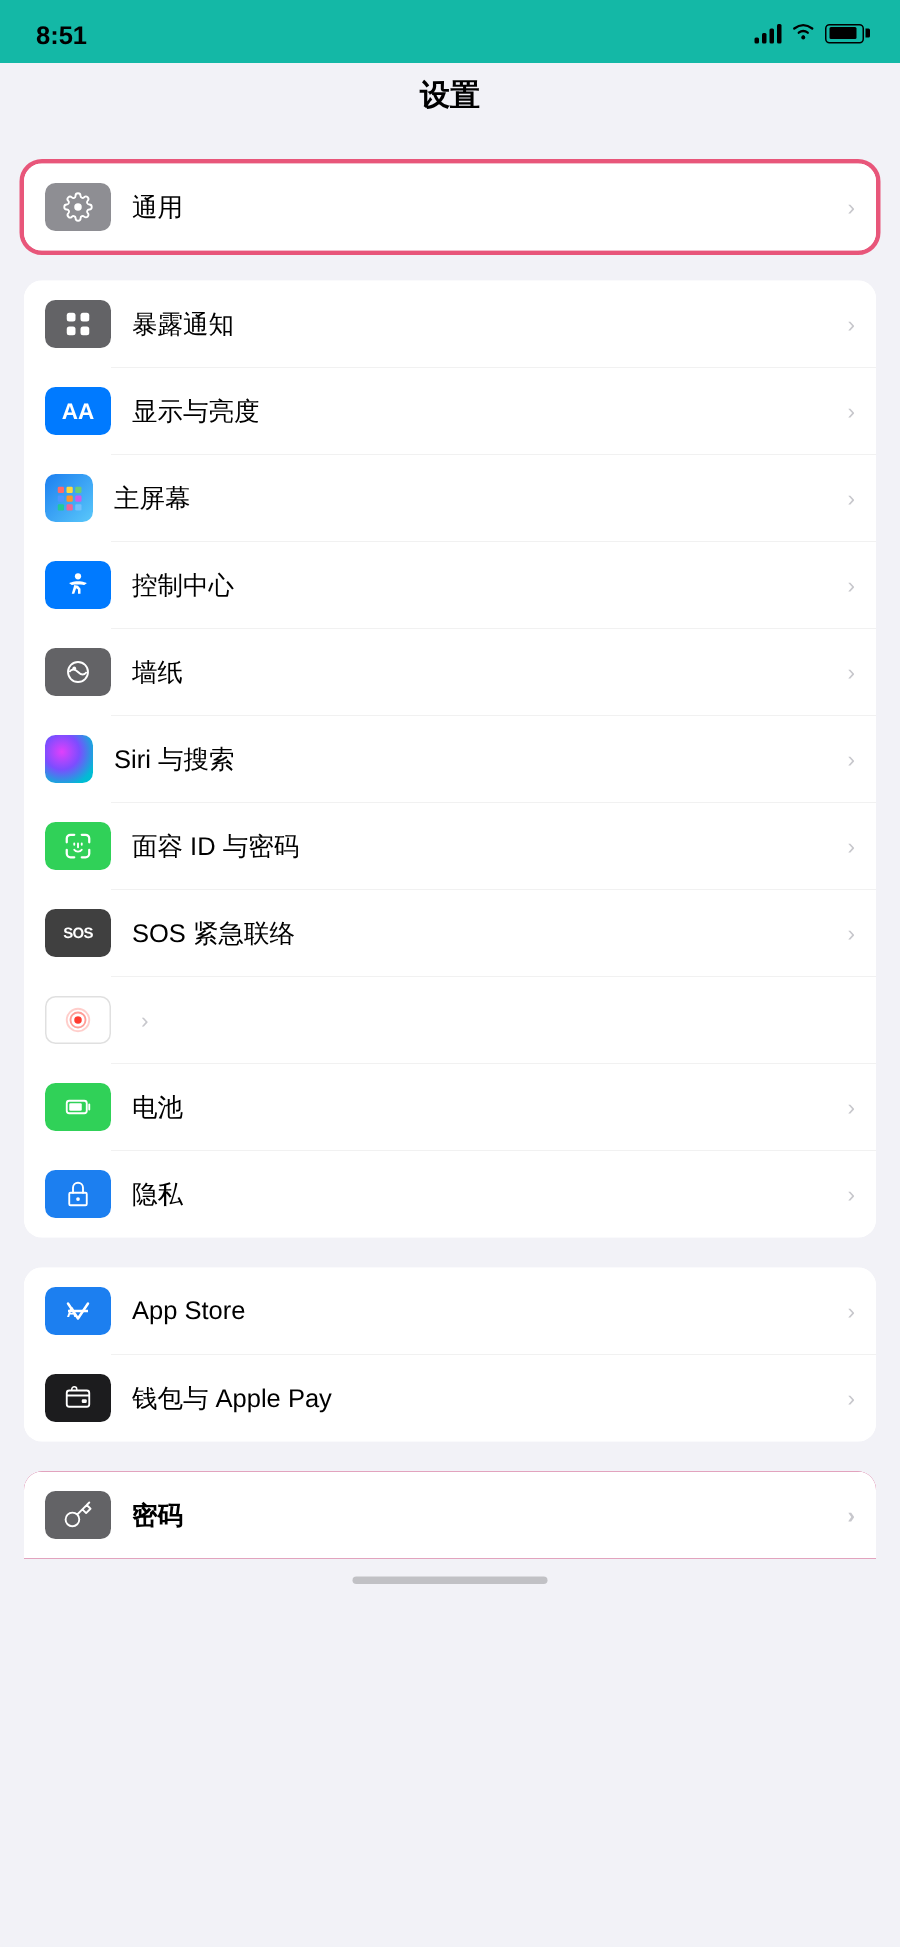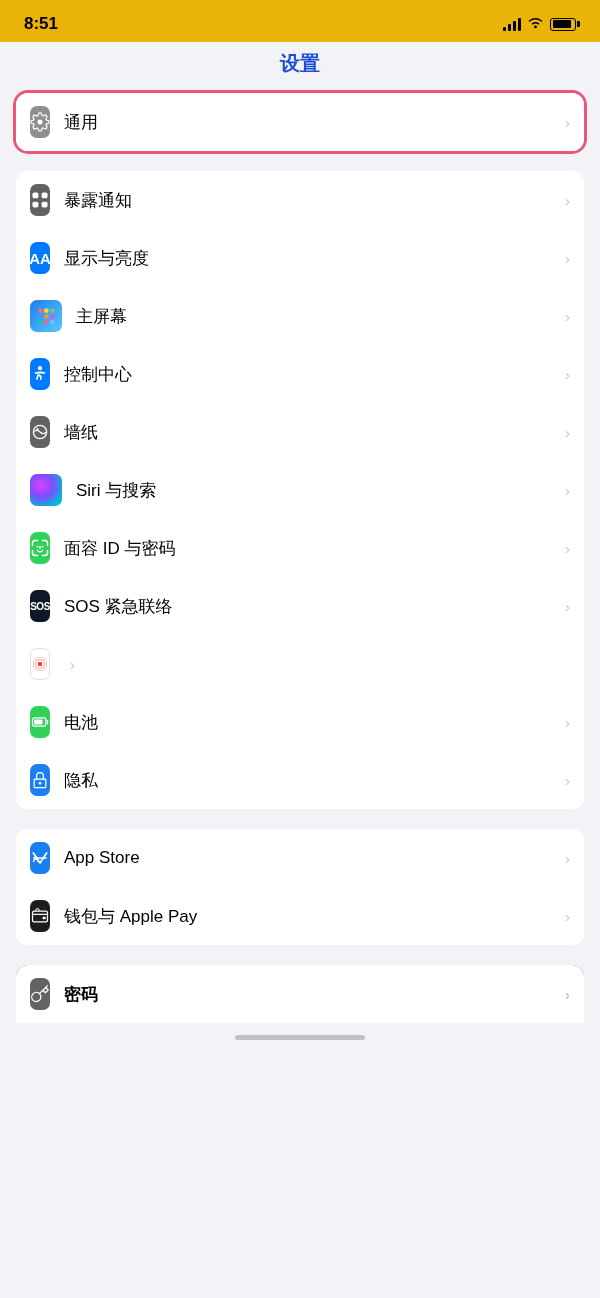--- a/index.html
+++ b/index.html
@@ -10,23 +10,23 @@
       min-height: 1298px;
       background: #f2f2f7;
       font-family: -apple-system, 'PingFang SC', 'Helvetica Neue', sans-serif;
       overflow-x: hidden;
     }
 
     
     .status-bar {
       display: flex;
       justify-content: space-between;
-      align-items: center;
+      align-items: flex-start;
       padding: 14px 24px 8px 24px;
-      background: #eab308;
+      background: #14b8a6;
     }
     .status-time {
       font-size: 17px;
       font-weight: 600;
       color: #000;
     }
     .status-icons {
       display: flex;
       align-items: center;
       gap: 6px;
@@ -72,36 +72,37 @@
       height: 100%;
       width: 90%;
       border-radius: 1px;
     }
 
     
     .page-title {
       text-align: center;
       font-size: 20px;
       font-weight: 600;
-      color: #1d4ed8;
+      color: #000000;
       padding: 8px 0 16px 0;
       background: #f2f2f7;
     }
 
     
     .settings-group {
       margin: 0 16px 20px 16px;
       background: #fff;
       border-radius: 12px;
       overflow: hidden;
     }
 
     .settings-group.highlighted {
       outline: 3px solid #e8567a;
       outline-offset: 0;
+      margin-top: 16px;
     }
 
     .settings-item {
       display: flex;
       align-items: center;
       padding: 0 14px;
       min-height: 58px;
       background: #fff;
       position: relative;
       cursor: pointer;
@@ -111,21 +112,21 @@
       content: '';
       position: absolute;
       bottom: 0;
       left: 58px;
       right: 0;
       height: 0.5px;
       background: #c6c6c8;
     }
 
     .settings-icon {
-      width: 20px;
+      width: 44px;
       height: 32px;
       border-radius: 7px;
       margin-right: 14px;
       flex-shrink: 0;
       display: flex;
       align-items: center;
       justify-content: center;
       font-size: 18px;
     }
 
@@ -300,21 +301,21 @@
         <path d="M15 10v1" stroke="white" stroke-width="1.5" stroke-linecap="round"></path>
         <path d="M9 15s1 1.5 3 1.5 3-1.5 3-1.5" stroke="white" stroke-width="1.5" stroke-linecap="round" fill="none"></path>
         <path d="M12 10v3" stroke="white" stroke-width="1.5" stroke-linecap="round"></path>
       </svg>
     </div>
     <span class="settings-label">面容 ID 与密码</span>
     <span class="chevron">›</span>
   </div>
 
   <div class="settings-item">
-    <div class="settings-icon" style="background:#0f172a;">
+    <div class="settings-icon" style="background:#404040;">
       <span style="color:white;font-size:10px;font-weight:700;letter-spacing:-0.5px;">SOS</span>
     </div>
     <span class="settings-label">SOS 紧急联络</span>
     <span class="chevron">›</span>
   </div>
 
   <div class="settings-item">
     <div class="settings-icon" style="background:#fff; border:1px solid #e0e0e0;">
       <svg class="icon-svg" viewBox="0 0 24 24">
         <circle cx="12" cy="12" r="3" fill="#ff3b30"></circle>

